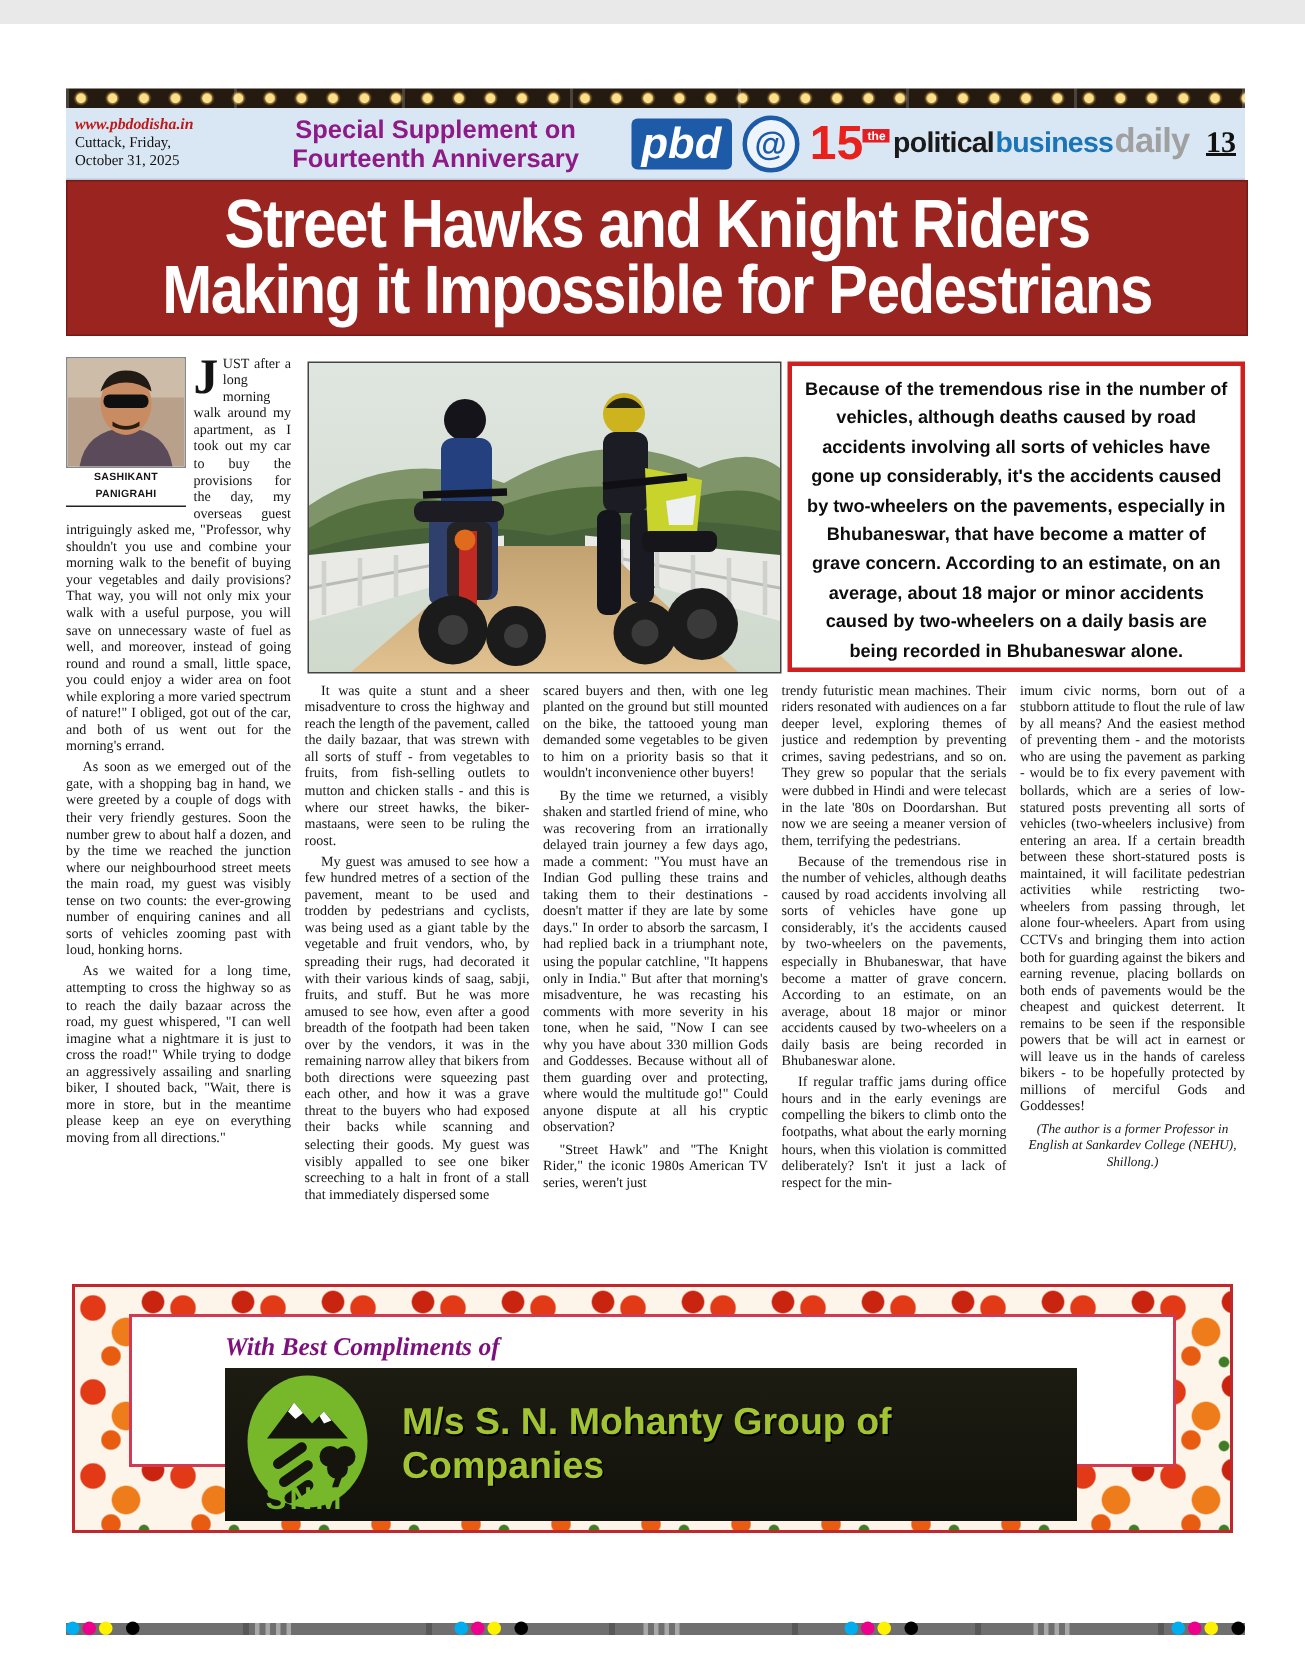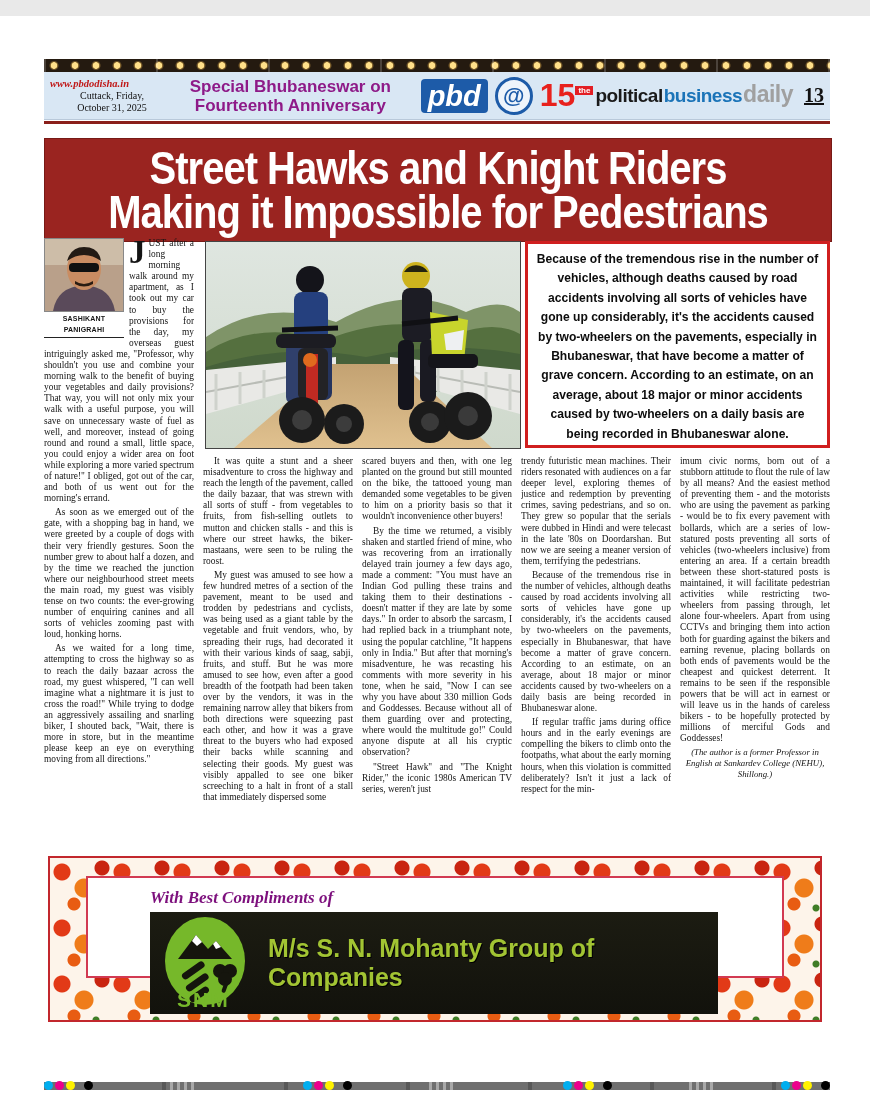--- a/index.html
+++ b/index.html
@@ -10,21 +10,21 @@
   .lights{position:absolute;left:44px;top:43px;width:786px;height:13px;
     background-color:#241a10;
     background-image:
       repeating-linear-gradient(90deg, rgba(255,255,255,.18) 0 2px, transparent 2px 112px),
       radial-gradient(circle at 10px 6.5px, #ffe08a 0 3px, #8a6a30 3.5px, transparent 5px);
     background-size:auto,21px 13px;}
   .mast-bar{position:absolute;left:44px;top:56px;width:786px;height:47px;background:#d9e7f4;
     display:flex;align-items:center;border-bottom:1px solid #b9c9da;}
   .mast-left{width:128px;padding-left:6px;line-height:12px;}
   .website{color:#c01818;font-style:italic;font-weight:bold;font-size:10.5px;}
-  .dateline{color:#111;font-size:10px;text-align:center;}
+  .dateline{color:#111;font-size:10px;}
   .supplement{width:240px;text-align:center;color:#8e1a88;font-family:"Liberation Sans",sans-serif;
     font-weight:bold;font-size:17px;line-height:19px;}
   .logo-group{display:flex;align-items:center;gap:7px;margin-left:14px;}
   .pbd-box{background:#1d5ba8;color:#fff;font-family:"Liberation Sans",sans-serif;font-weight:bold;
     font-style:italic;font-size:29px;line-height:34px;padding:0 7px;border-radius:4px;}
   .at-circle{display:inline-block;width:32px;height:32px;border:3px solid #1d5ba8;border-radius:50%;
     color:#1d5ba8;font-family:"Liberation Sans",sans-serif;font-weight:bold;font-size:22px;
     line-height:31px;text-align:center;background:#eef4fb;}
   .years{color:#e8211d;font-family:"Liberation Sans",sans-serif;font-weight:bold;font-size:32px;}
   .brand-group{display:flex;align-items:baseline;margin-left:auto;margin-right:6px;gap:1px;
@@ -32,21 +32,21 @@
   .brand-the{background:#e31e24;color:#fff;font-size:8px;padding:0 3px;margin-right:1px;align-self:flex-start;margin-top:6px;}
   .brand-political{color:#1a1a1a;font-size:19px;letter-spacing:-0.5px;}
   .brand-business{color:#1b74b8;font-size:19px;letter-spacing:-0.5px;}
   .brand-daily{color:#a0a0a0;font-size:23px;letter-spacing:-0.5px;}
   .pageno{font-family:"Liberation Serif",serif;font-size:20px;font-weight:bold;color:#111;
     margin-left:10px;line-height:31px;text-decoration:underline;}
 
   .red-rule{position:absolute;left:44px;top:105px;width:786px;height:3px;background:#8a1f1a;}
 
   
-  .headline-box{position:absolute;left:44px;top:122px;width:786px;height:102px;background:#9a2420;
+  .headline-box{position:absolute;left:44px;top:104px;width:786px;height:102px;background:#9a2420;
     border:1px solid #771a16;display:flex;flex-direction:column;justify-content:center;align-items:center;}
   .headline-box .hl{color:#fff;font-family:"Liberation Sans",sans-serif;font-weight:bold;
     font-size:40px;line-height:44px;letter-spacing:-1px;transform:scaleY(1.14);white-space:nowrap;}
 
   
   .article{position:absolute;left:44px;top:222px;width:786px;height:612px;}
   .cols{display:flex;gap:9px;height:612px;}
   .col{width:150px;height:612px;overflow:hidden;font-size:9.4px;line-height:11.1px;text-align:justify;
     color:#141414;}
   .col p{margin:0 0 3px 0;}
@@ -108,21 +108,21 @@
 <div class="page">
 
   <div class="lights"></div>
   <div class="mast-bar">
     <div class="mast-left">
       <div class="website">www.pbdodisha.in</div>
       <div class="dateline">Cuttack, Friday,</div>
       <div class="dateline">October 31, 2025</div>
     </div>
     <div class="supplement">
-      <div>Special Bhubaneswar on</div>
+      <div>Special Supplement on</div>
       <div>Fourteenth Anniversary</div>
     </div>
     <div class="logo-group">
       <span class="pbd-box">pbd</span>
       <span class="at-circle">@</span>
       <span class="years">15</span>
     </div>
     <div class="brand-group">
       <span class="brand-the">the</span>
       <span class="brand-political">political</span>

